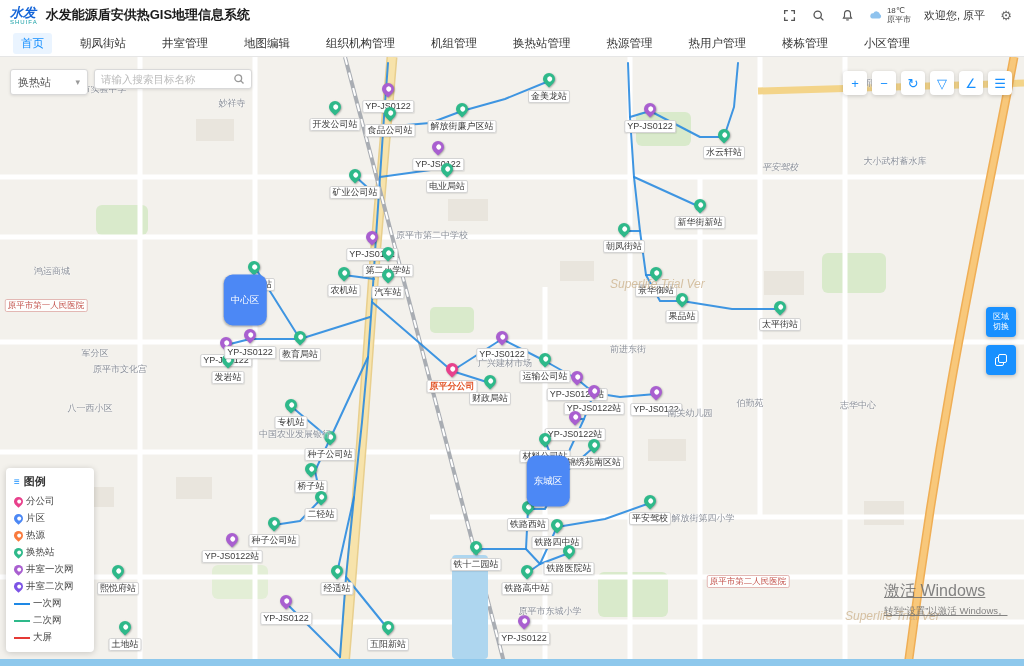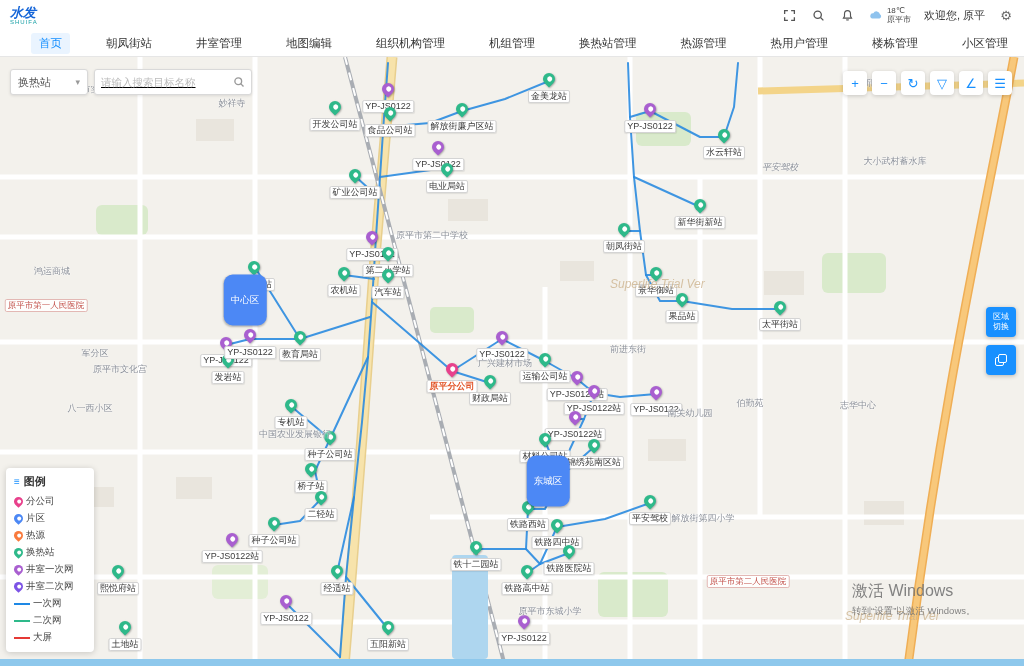--- a/index.html
+++ b/index.html
@@ -10,42 +10,42 @@
   .logo-main{color:#1565d8;font-weight:bold;font-size:13px;font-style:italic;}
   .logo-sub{color:#18a0a6;font-size:6px;letter-spacing:1px;}
   .app-title{font-size:13px;font-weight:bold;color:#1a1a1a;}
   .hright{margin-left:auto;display:flex;align-items:center;gap:13px;}
   .hicon{width:16px;height:16px;display:flex;align-items:center;justify-content:center;color:#555;cursor:pointer;}
   .weather{display:flex;align-items:center;gap:4px;}
   .wtxt{display:flex;flex-direction:column;font-size:8px;color:#444;line-height:1.15;}
   .welcome{font-size:11px;color:#333;}
   .gear{font-size:13px;color:#666;}
   
-  #nav{position:absolute;left:0;top:30px;width:1024px;height:27px;background:#fff;border-bottom:1px solid #e6e6e6;display:flex;align-items:center;gap:28px;padding:0 31px;z-index:30;}
+  #nav{position:absolute;left:0;top:30px;width:1024px;height:27px;background:#fff;border-bottom:1px solid #e6e6e6;display:flex;align-items:center;gap:20px;padding:0 13px;z-index:30;}
   .tab{font-size:11.5px;color:#333;cursor:pointer;padding:3px 8px;border-radius:3px;white-space:nowrap;}
   .tab.active{color:#1890ff;background:#eaf4ff;}
   
   #map{position:absolute;left:0;top:57px;width:1024px;height:609px;background:#f3f1ec;overflow:hidden;}
   #roads,#netsvg{position:absolute;left:0;top:0;}
   #netsvg{z-index:2;}
   #markers{position:absolute;left:0;top:0;width:1024px;height:609px;z-index:3;}
   .marker{position:absolute;width:0;height:0;}
   .pin{position:absolute;left:-6px;top:-16px;width:12px;height:12px;border-radius:50% 50% 50% 0;transform:rotate(-45deg);box-shadow:0 1px 2px rgba(0,0,0,.35);}
   .pin::after{content:"";position:absolute;left:3.5px;top:3.5px;width:5px;height:5px;background:#fff;border-radius:50%;}
   .mlabel{position:absolute;top:1px;left:0;transform:translateX(-50%);background:#fff;border:1px solid #d4d4d4;border-radius:2px;font-size:9px;line-height:11px;padding:0 2px;white-space:nowrap;color:#3c3c3c;box-shadow:0 1px 1px rgba(0,0,0,.08);}
   .mlabel.branch{color:#e2572b;font-weight:bold;}
   .area{position:absolute;transform:translate(-50%,-50%);background:#4c88f5;color:#fff;font-size:9.5px;padding:19px 7px;border-radius:9px;white-space:nowrap;box-shadow:0 1px 2px rgba(0,0,0,.25);}
   .hosp{position:absolute;transform:translateX(-50%);color:#c2504a;background:rgba(255,255,255,.88);border:1px solid #e3b8b4;border-radius:2px;font-size:8.5px;line-height:11px;padding:0 2px;white-space:nowrap;}
   .place{position:absolute;transform:translateX(-50%);color:#8b9099;font-size:9px;white-space:nowrap;text-shadow:0 0 2px #fff,0 0 2px #fff;}
   .trial{position:absolute;color:#cbb089;font-size:12px;font-style:italic;opacity:.75;white-space:nowrap;z-index:4;}
   
   #searchbar{position:absolute;left:10px;top:12px;display:flex;gap:6px;z-index:10;}
   .sel{width:78px;height:26px;background:#fff;border:1px solid #d9d9d9;border-radius:3px;font-size:11px;color:#555;display:flex;align-items:center;justify-content:space-between;padding:0 7px;cursor:pointer;box-shadow:0 1px 3px rgba(0,0,0,.1);}
   .sel .caret{color:#999;font-size:9px;}
-  .searchbox{width:158px;height:26px;background:#fff;border:1px solid #d9d9d9;border-radius:3px;display:flex;align-items:center;padding:0 6px;box-shadow:0 1px 3px rgba(0,0,0,.1);text-decoration:underline;}
+  .searchbox{width:158px;height:20px;background:#fff;border:1px solid #d9d9d9;border-radius:3px;display:flex;align-items:center;padding:0 6px;box-shadow:0 1px 3px rgba(0,0,0,.1);}
   .searchbox input{border:none;outline:none;flex:1;font-size:10.5px;color:#333;font-family:inherit;min-width:0;}
   .searchbox input::placeholder{color:#bbb;}
   
   #mapctls{position:absolute;right:12px;top:14px;display:flex;gap:5px;z-index:10;}
   .mapctl{width:24px;height:24px;background:#fff;border-radius:4px;box-shadow:0 1px 4px rgba(0,0,0,.18);color:#1890ff;font-size:13px;display:flex;align-items:center;justify-content:center;cursor:pointer;}
   
   #righttools{position:absolute;right:8px;top:250px;display:flex;flex-direction:column;gap:8px;z-index:10;}
   .rtool{width:30px;min-height:30px;background:#1890ff;border-radius:4px;color:#fff;font-size:8px;line-height:1.2;display:flex;flex-direction:column;align-items:center;justify-content:center;padding:3px 2px;cursor:pointer;box-shadow:0 1px 4px rgba(0,0,0,.25);text-align:center;}
   .rtool .sqicon{position:relative;width:12px;height:12px;margin:1px 0;}
   .rtool .sqicon i{position:absolute;width:9px;height:9px;border:1.4px solid #fff;border-radius:2px;display:block;}
@@ -54,32 +54,33 @@
   
   #legend{position:absolute;left:6px;bottom:14px;width:88px;background:#fff;border-radius:4px;box-shadow:0 1px 6px rgba(0,0,0,.18);padding:6px 8px;z-index:10;}
   .lg-title{font-size:11px;color:#333;font-weight:bold;display:flex;align-items:center;gap:4px;margin-bottom:4px;}
   .lg-title .li{color:#1890ff;font-size:10px;}
   .lg-row{display:flex;align-items:center;gap:3px;height:17px;}
   .lg-pin{width:9px;height:9px;border-radius:50% 50% 50% 0;transform:rotate(-45deg);flex:0 0 9px;position:relative;}
   .lg-pin::after{content:"";position:absolute;left:2.5px;top:2.5px;width:4px;height:4px;background:#fff;border-radius:50%;}
   .lg-line{width:16px;height:2px;flex:0 0 16px;}
   .lg-label{font-size:9.5px;color:#444;white-space:nowrap;}
   
-  #winwm{position:absolute;left:852px;top:524px;color:#6f6f6f;opacity:.85;z-index:5;}
+  #winwm{position:absolute;left:884px;top:524px;color:#6f6f6f;opacity:.85;z-index:5;text-decoration:underline;}
   #winwm .t1{font-size:16px;}
   #winwm .t2{font-size:9.5px;margin-top:3px;}
 </style>
 </head>
 <body>
 
 <div id="header">
   <div class="logo">
     <span class="logo-main">水发</span>
     <span class="logo-sub">SHUIFA</span>
   </div>
+  <div class="app-title">水发能源盾安供热GIS地理信息系统</div>
   <div class="hright">
     <span class="hicon">
       <svg width="13" height="13" viewBox="0 0 16 16" fill="none" stroke="#555" stroke-width="1.6">
           <path d="M2,6 L2,2 L6,2"></path>
           <path d="M10,2 L14,2 L14,6"></path>
           <path d="M14,10 L14,14 L10,14"></path>
           <path d="M6,14 L2,14 L2,10"></path>
         </svg>
     </span>
     <span class="hicon">

